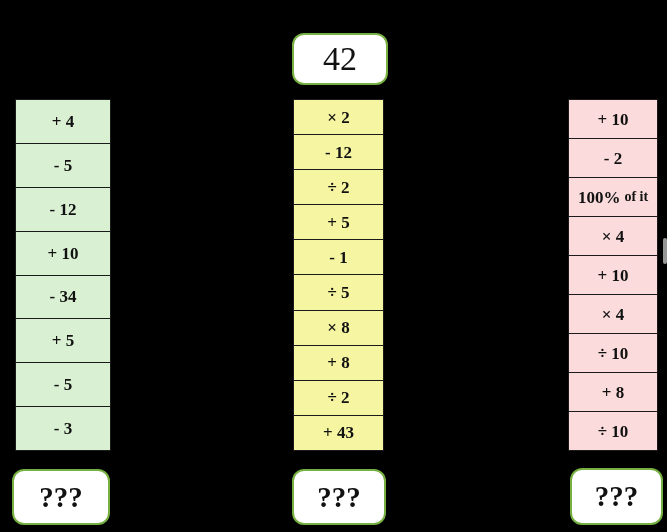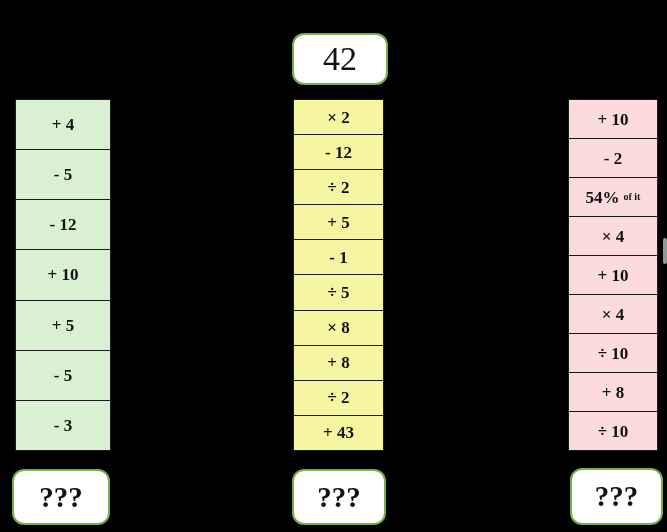--- a/index.html
+++ b/index.html
@@ -18,21 +18,21 @@
   .col-green{left:15px;width:96px;}
   .col-yellow{left:293px;width:91px;}
   .col-pink{left:568px;width:90px;}
   .cell{
     flex:1;display:flex;align-items:center;justify-content:center;
     border-top:1.5px solid var(--cell-border);
     font-weight:bold;font-size:17px;color:var(--text);
     white-space:pre;line-height:1;
   }
   .cell:first-child{border-top:none;}
-  .cell .suffix{font-size:10px;font-weight:bold;margin-left:4px;}
+  .cell .suffix{font-size:14px;font-weight:bold;margin-left:4px;}
   
   .value-box{
     position:absolute;background:var(--box-fill);
     border:2.5px solid var(--box-border);border-radius:12px;
     display:flex;align-items:center;justify-content:center;
     box-sizing:border-box;color:#111;
   }
   #start-box{left:292px;top:33px;width:96px;height:52px;font-size:34px;font-weight:400;}
   .result-box{top:469px;height:56px;font-size:29px;font-weight:bold;letter-spacing:0px;}
   #result-left{left:12px;width:98px;}
@@ -49,40 +49,41 @@
 
   <div class="value-box" id="start-box">
     <span>42</span>
   </div>
 
   <div class="op-column col-green" style="background: rgb(217, 240, 210);">
       <div class="cell"><span>+ 4</span></div>
       <div class="cell"><span>- 5</span></div>
       <div class="cell"><span>- 12</span></div>
       <div class="cell"><span>+ 10</span></div>
+      <div class="cell"><span>- 34</span></div>
       <div class="cell"><span>+ 5</span></div>
       <div class="cell"><span>- 5</span></div>
       <div class="cell"><span>- 3</span></div>
     </div>
   <div class="op-column col-yellow" style="background: rgb(245, 245, 162);">
       <div class="cell"><span>× 2</span></div>
       <div class="cell"><span>- 12</span></div>
       <div class="cell"><span>÷ 2</span></div>
       <div class="cell"><span>+ 5</span></div>
       <div class="cell"><span>- 1</span></div>
       <div class="cell"><span>÷ 5</span></div>
       <div class="cell"><span>× 8</span></div>
       <div class="cell"><span>+ 8</span></div>
       <div class="cell"><span>÷ 2</span></div>
       <div class="cell"><span>+ 43</span></div>
     </div>
   <div class="op-column col-pink" style="background: rgb(251, 219, 219);">
       <div class="cell"><span>+ 10</span></div>
       <div class="cell"><span>- 2</span></div>
-      <div class="cell"><span>54%</span><span class="suffix">of it</span></div>
+      <div class="cell"><span>100%</span><span class="suffix">of it</span></div>
       <div class="cell"><span>× 4</span></div>
       <div class="cell"><span>+ 10</span></div>
       <div class="cell"><span>× 4</span></div>
       <div class="cell"><span>÷ 10</span></div>
       <div class="cell"><span>+ 8</span></div>
       <div class="cell"><span>÷ 10</span></div>
     </div>
 
   <div class="value-box result-box" id="result-left">
     <span>???</span>

